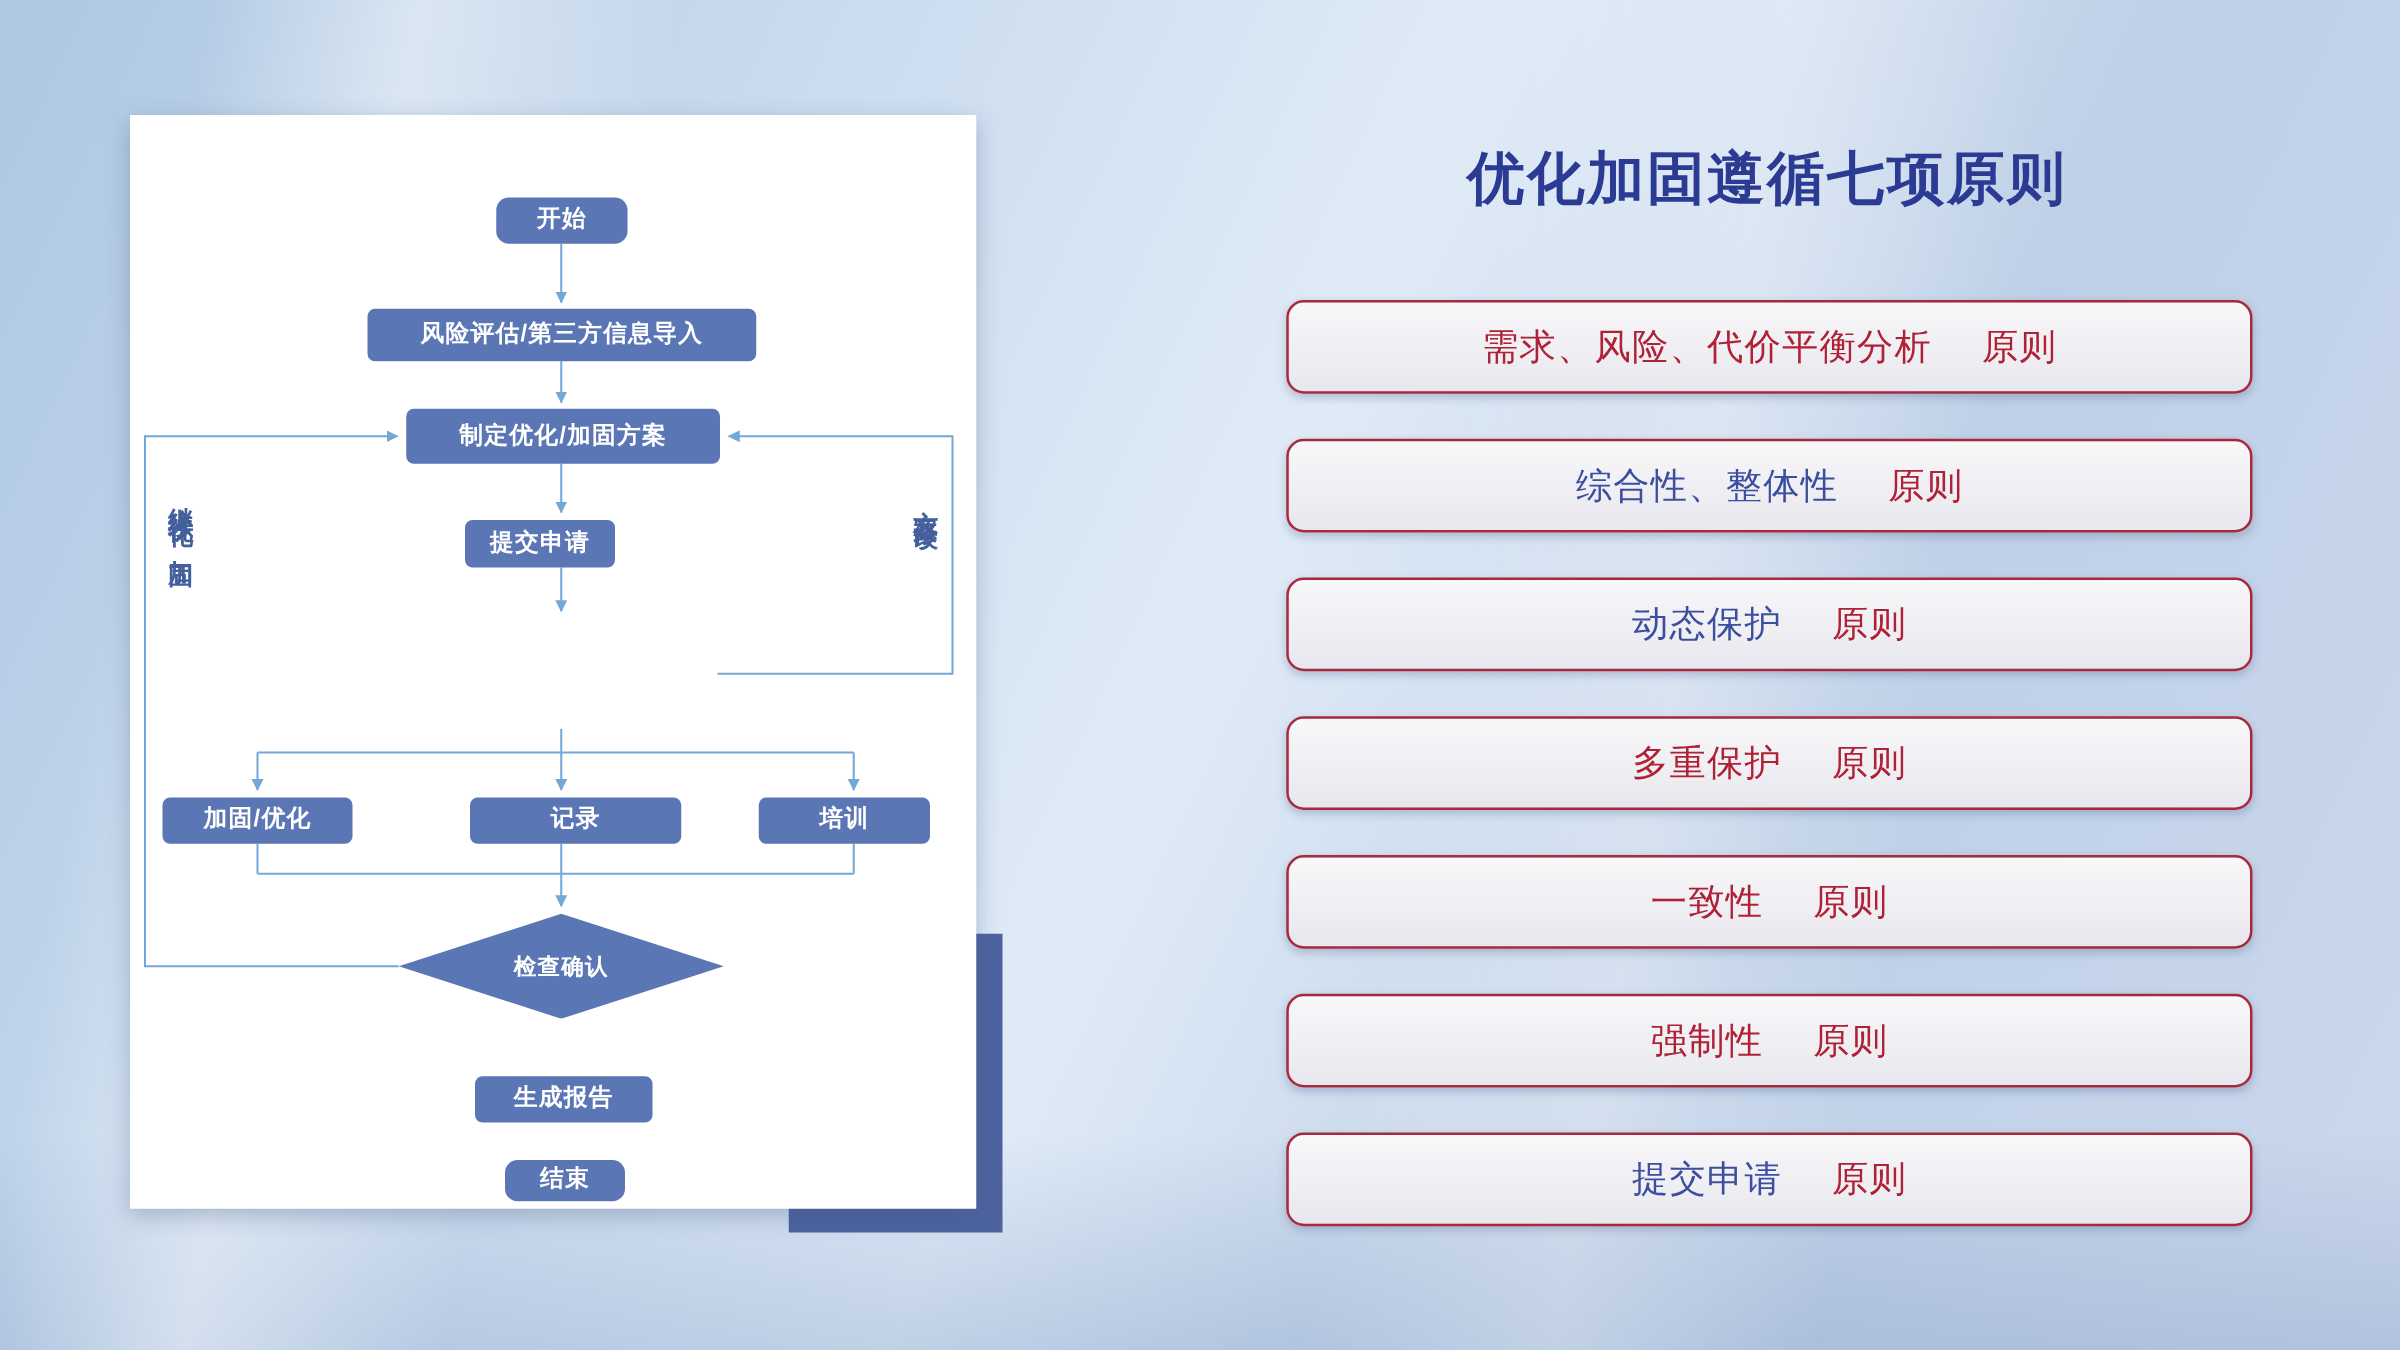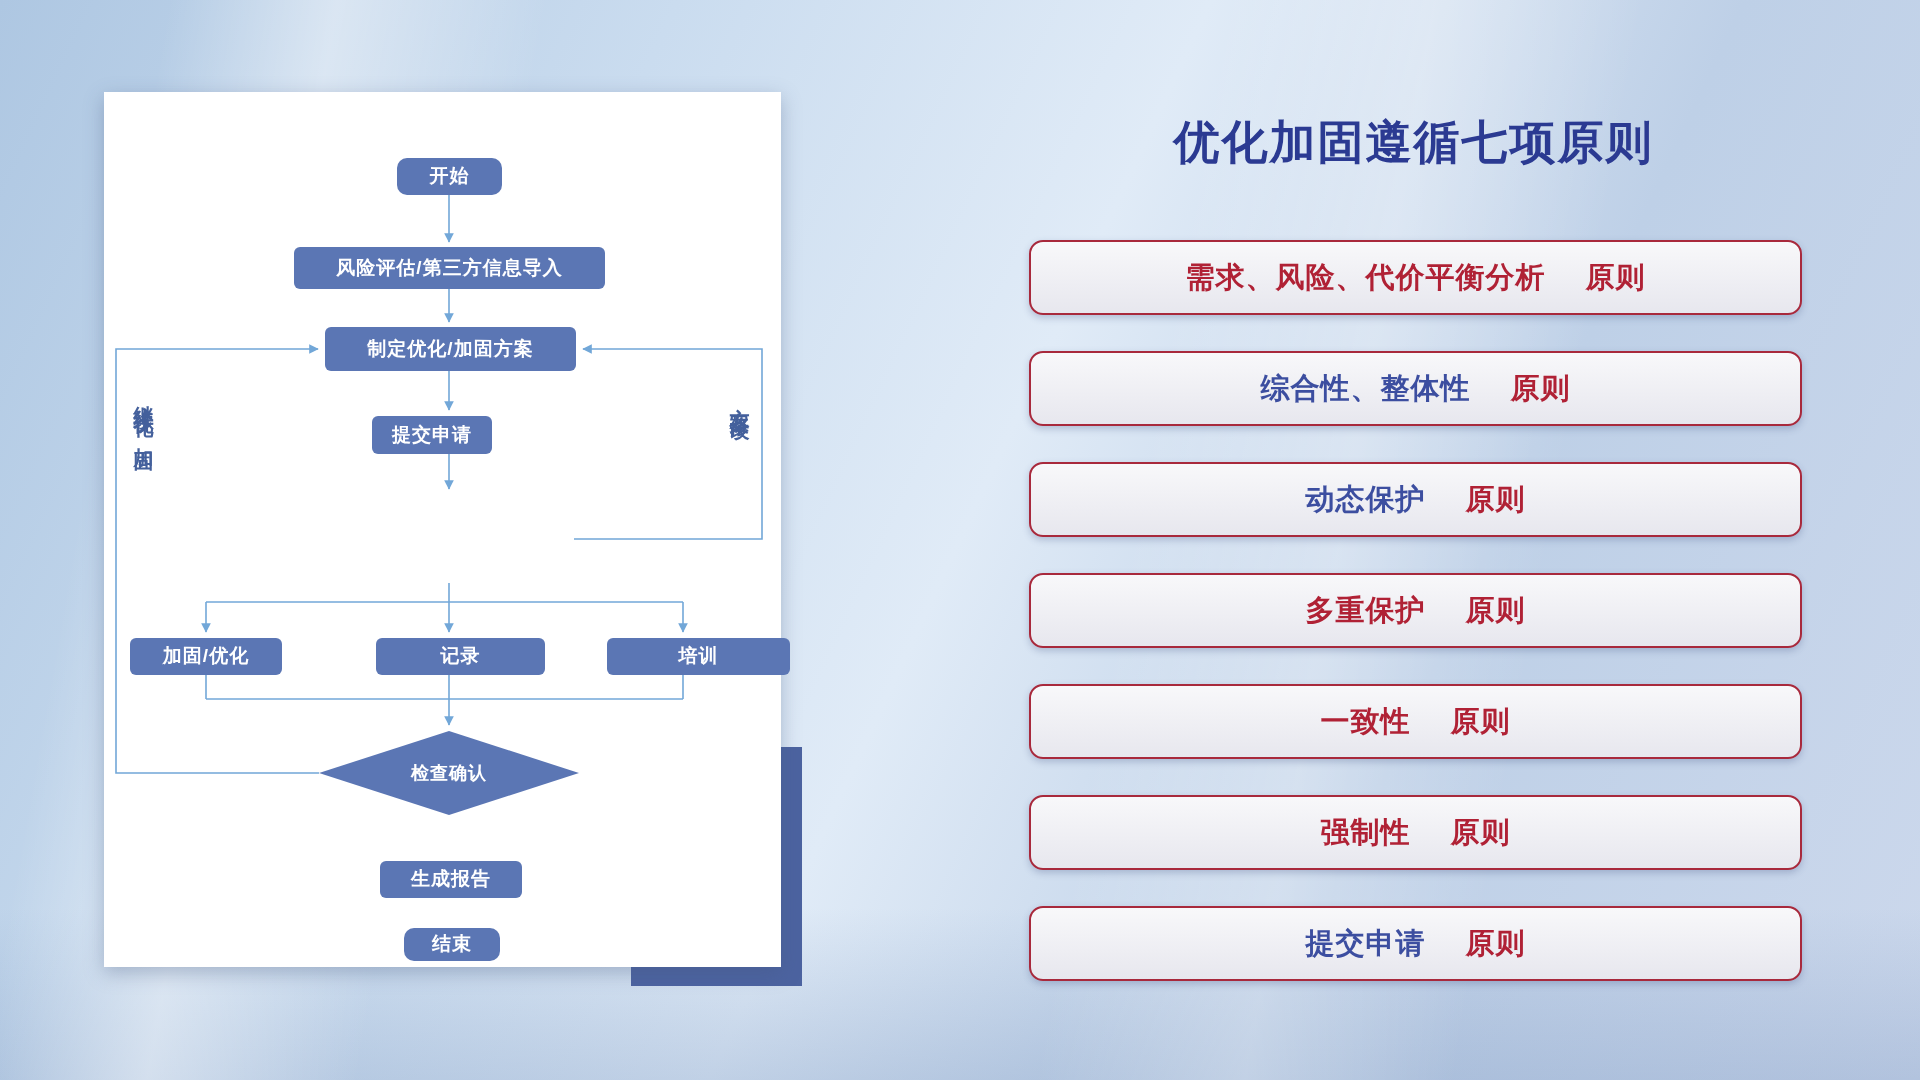--- a/index.html
+++ b/index.html
@@ -54,21 +54,21 @@
     position:absolute;left:1029px;top:112px;width:769px;text-align:center;
     font-size:46px;font-weight:bold;color:var(--title-color,#2b3a92);
     letter-spacing:2px;
   }
   .card{
     position:absolute;left:1029px;width:769px;height:71px;
     border:2px solid var(--principle-border,#a8293c);border-radius:14px;
     background:linear-gradient(180deg,var(--principle-bg-top,#f8f8fa),var(--principle-bg-bottom,#e7e7ee));
     box-shadow:0 3px 7px rgba(60,80,130,0.28);
     display:flex;align-items:center;justify-content:center;
-    font-size:29px;font-weight:700;letter-spacing:1px;white-space:nowrap;gap:40px;
+    font-size:29px;font-weight:400;letter-spacing:1px;white-space:nowrap;gap:40px;
   }
   .p-seg[data-color="red"]{color:var(--principle-red,#b02135);}
   .p-seg[data-color="blue"]{color:var(--principle-blue,#3c4ea0);text-align:center;}
   .p-seg.suffix{color:var(--principle-red,#b02135);}
 </style>
 </head>
 <body>
 
 <div class="slide">
 
@@ -106,21 +106,21 @@
 
     <div class="node" style="left:221px;top:235px;width:251px;height:44px">制定优化/加固方案</div>
 
     <div class="node" style="left:268px;top:324px;width:120px;height:38px">提交申请</div>
 
 
     <div class="node" style="left:26px;top:546px;width:152px;height:37px">加固/优化</div>
 
     <div class="node" style="left:272px;top:546px;width:169px;height:37px">记录</div>
 
-    <div class="node" style="left:503px;top:546px;width:183px;height:37px">培训</div>
+    <div class="node" style="left:503px;top:546px;width:137px;height:37px">培训</div>
 
     <div class="diamond" style="left:215px;top:639px;width:260px;height:84px">检查确认</div>
 
     <div class="node" style="left:276px;top:769px;width:142px;height:37px">生成报告</div>
 
     <div class="node cap" style="left:300px;top:836px;width:96px;height:33px">结束</div>
 
     <div class="v-label" style="left:30px;top:298px">继续优化/加固</div>
 
     <div class="v-label" style="left:626px;top:300px">方案修改</div>

